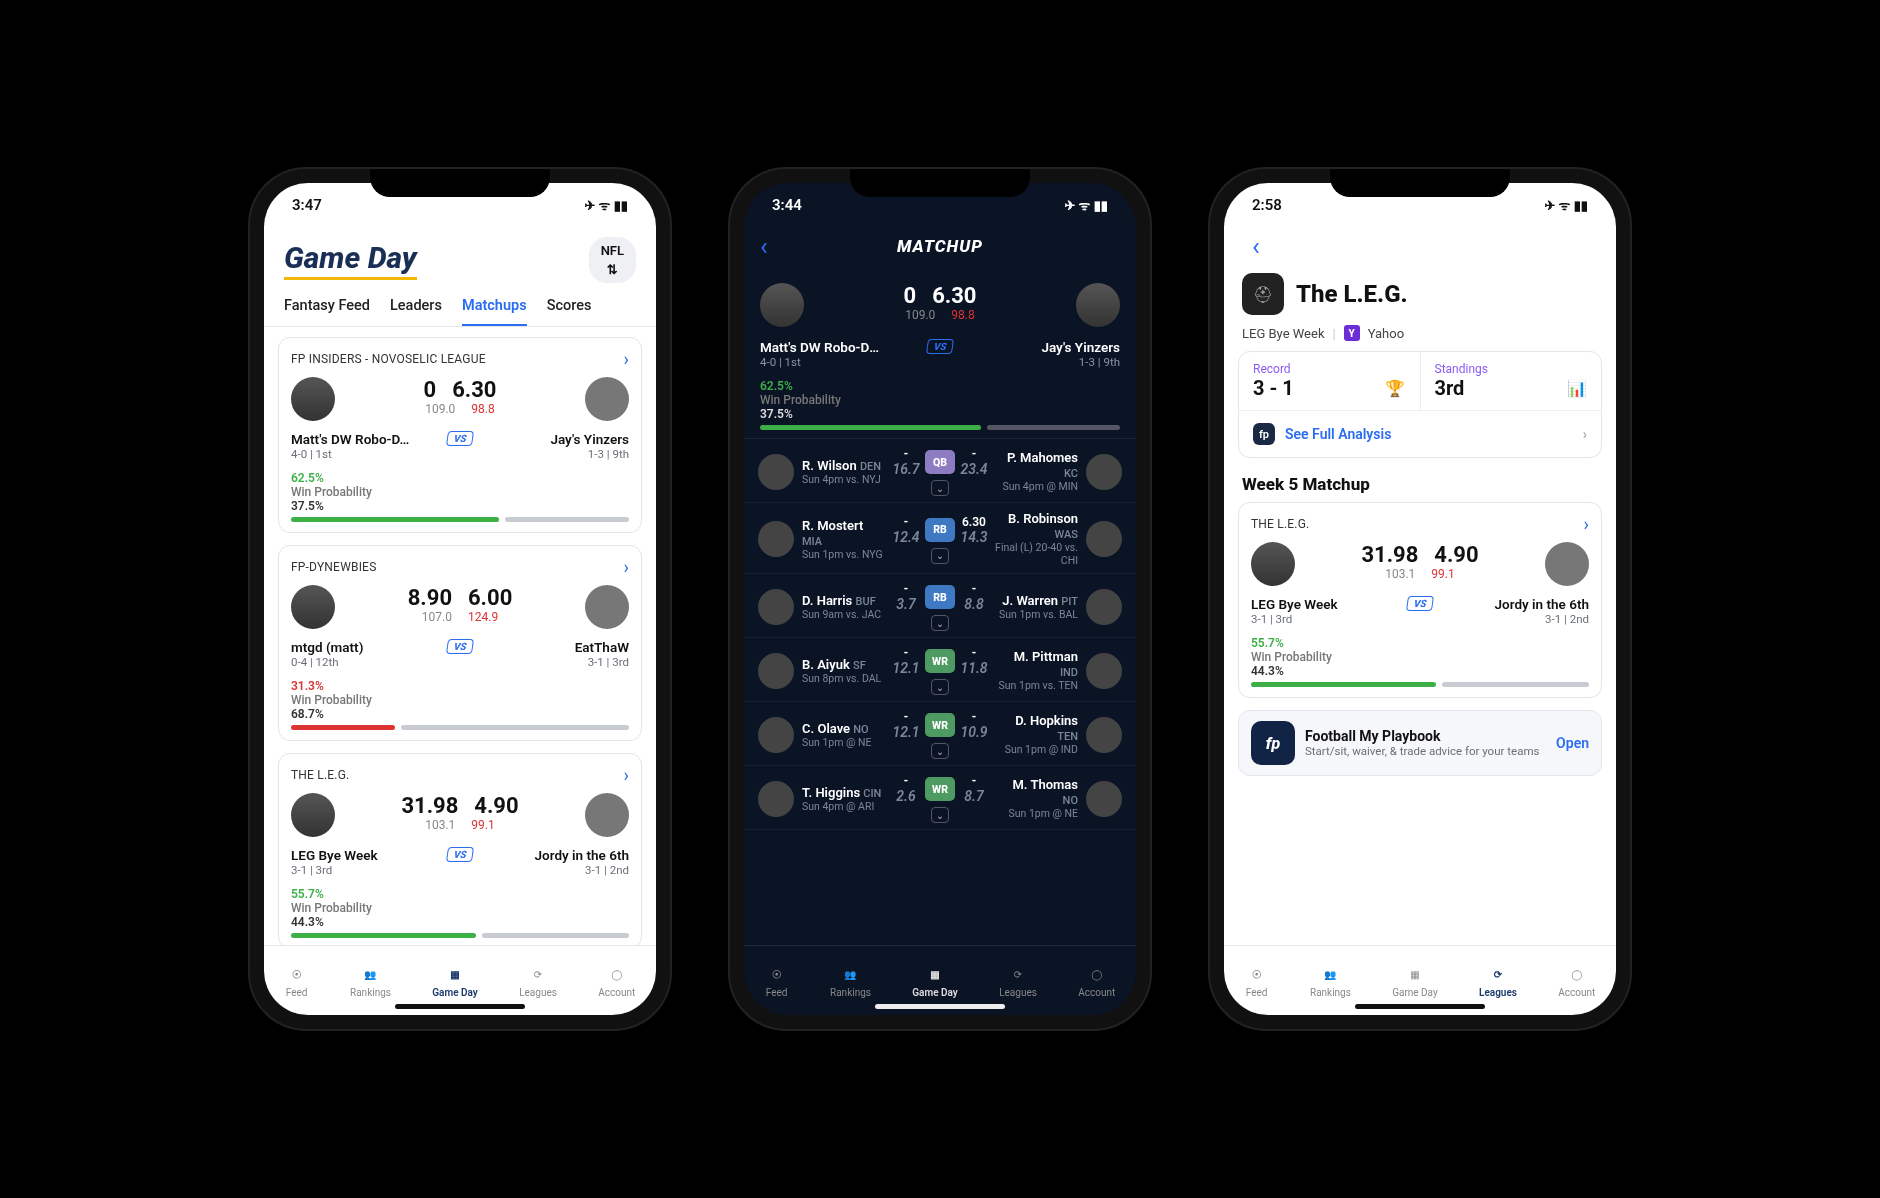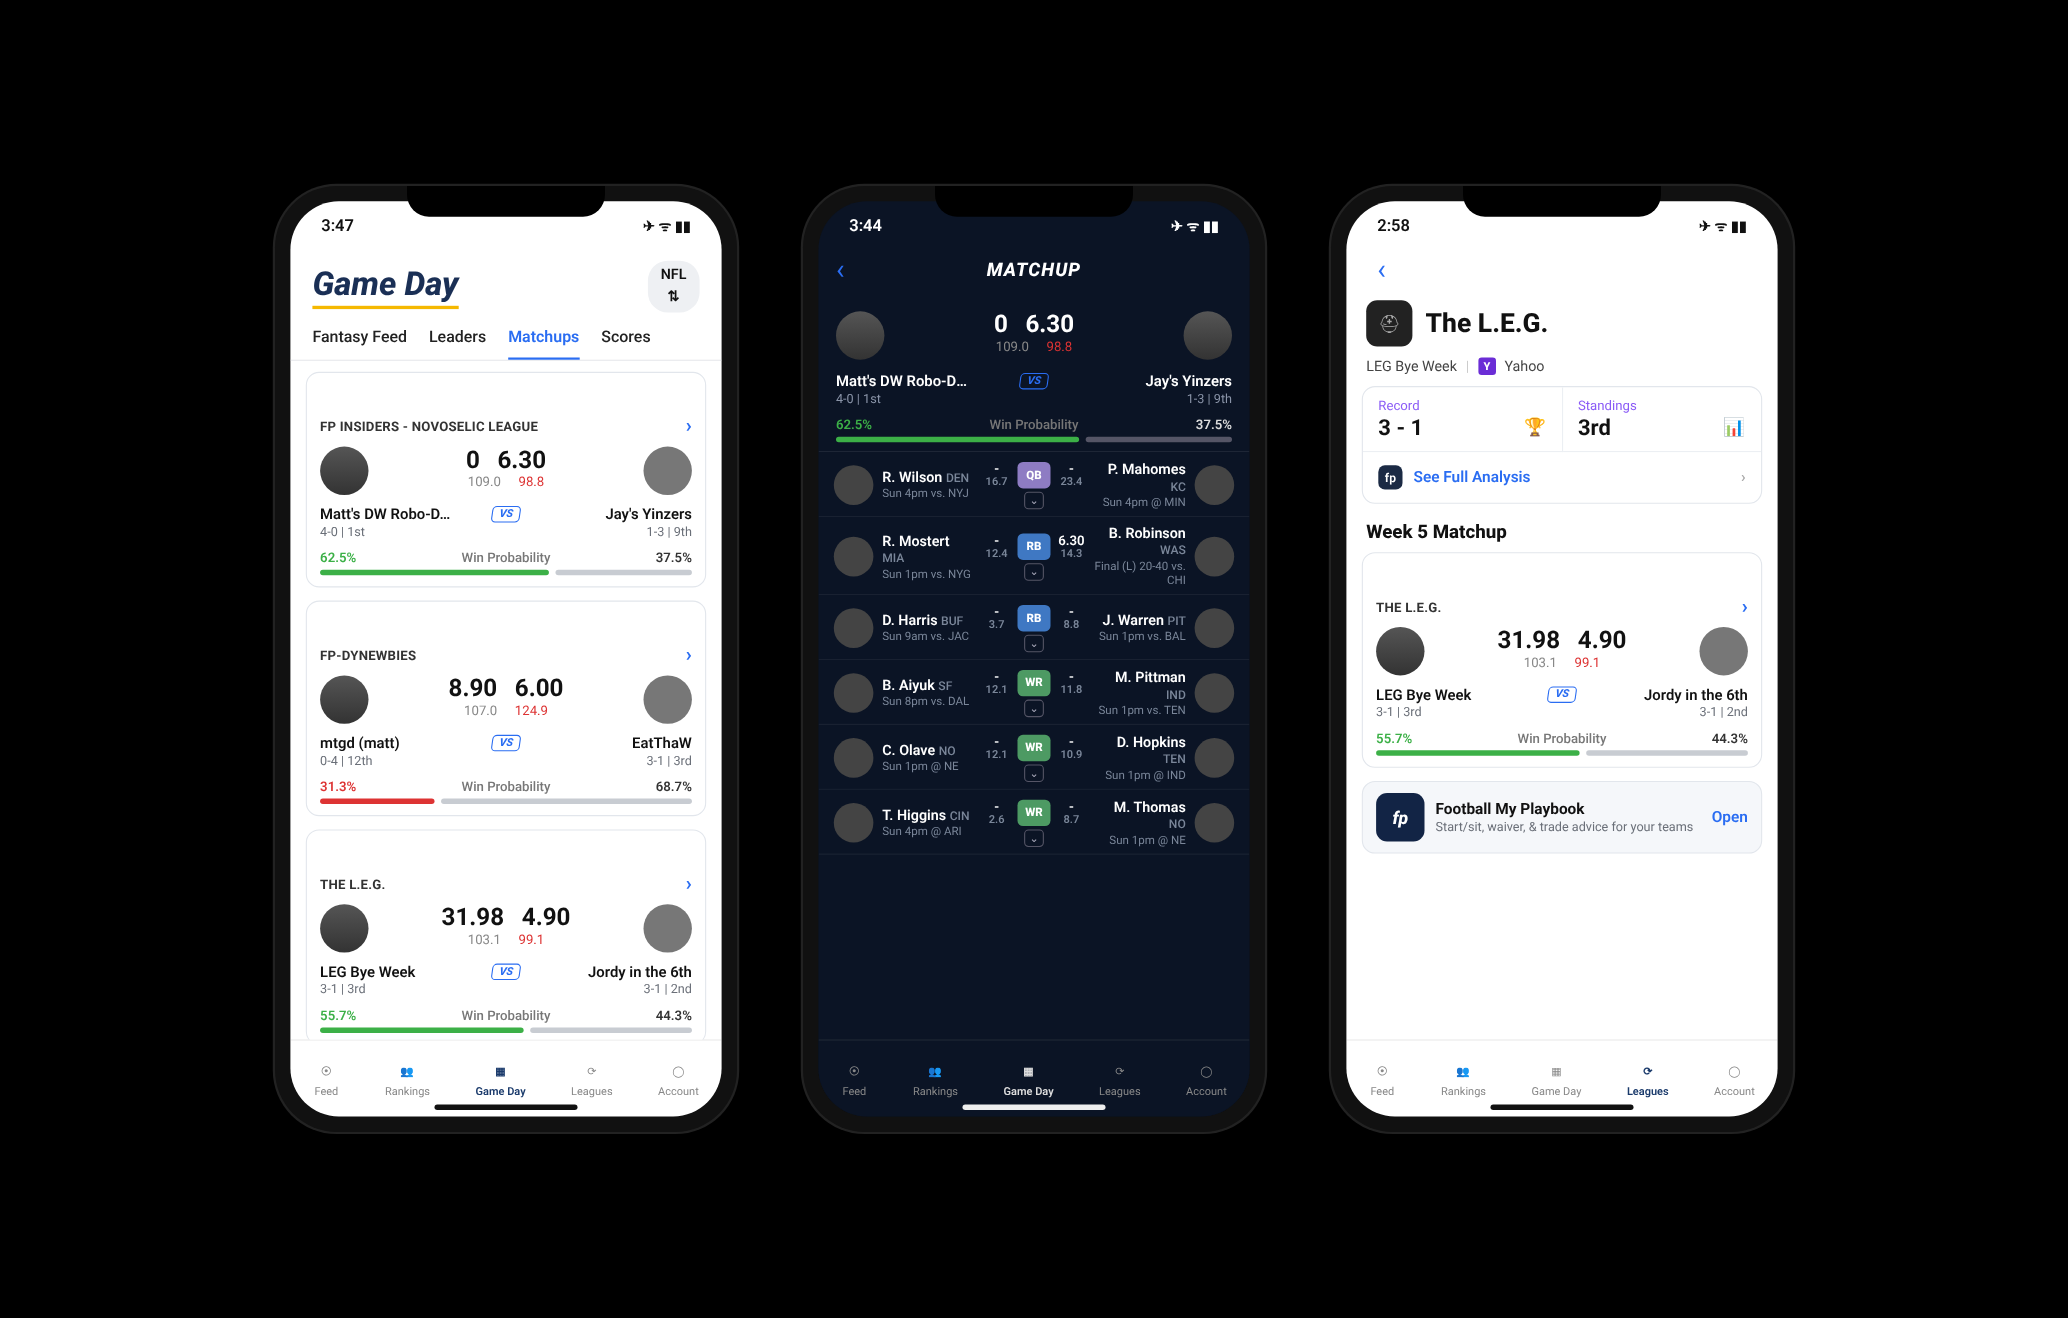--- a/index.html
+++ b/index.html
@@ -19,53 +19,53 @@
   .tabicon { width:24px; height:22px; display:flex; align-items:center; justify-content:center;}
   
   .hdr1 { display:flex; justify-content:space-between; align-items:center; padding:10px 20px 6px; }
   .hdr1 h1 { font-size:30px; font-style:italic; font-weight:800; color:#1a2f55; border-bottom:3px solid #f5b800; display:inline-block; padding-bottom:2px; }
   .pill { background:#eef0f3; border-radius:18px; padding:6px 12px; font-size:13px; font-weight:600; display:flex; align-items:center; gap:4px;flex-direction:column; }
   .toptabs { display:flex; gap:20px; padding:8px 20px 0; font-size:14.5px; font-weight:500; color:#222; border-bottom:1px solid #e6e8eb; }
   .toptabs span { padding-bottom:10px; }
   .toptabs span.active { color:#2a6df2; border-bottom:2.5px solid #2a6df2; font-weight:600;}
   .cardwrap { padding:10px 14px 0; display:flex; flex-direction:column; gap:12px; }
   .card { border:1.2px solid #e2e6ec; border-radius:12px; padding:10px 12px 10px; background:#fff; }
-  .card .chead { display:flex; justify-content:space-between; align-items:center; font-size:12px; font-weight:700; color:#333; letter-spacing:.2px;margin-top:28px; }
+  .card .chead { display:flex; justify-content:space-between; align-items:center; font-size:12px; font-weight:400; color:#333; letter-spacing:.2px; }
   .card .chead .arrow { color:#2a6df2; font-size:18px; }
   .mrow { display:flex; justify-content:space-between; align-items:flex-start; margin-top:8px; }
   .side { width:120px; }
   .side.right { text-align:right; }
   .ava { width:44px; height:44px; border-radius:50%; background:#777; display:inline-block; }
   .ava.helmet { background:linear-gradient(#555,#333); }
   .side .name { font-size:13.5px; font-weight:600; margin-top:4px; white-space:nowrap; overflow:hidden; text-overflow:ellipsis; }
   .side .sub { font-size:11.5px; color:#6a6f78; }
   .scores { text-align:center; }
   .scores .big { display:flex; gap:16px; font-size:22px; font-weight:700; justify-content:center; }
   .scores .sm { display:flex; gap:16px; font-size:12px; justify-content:center; }
   .scores .sm span:first-child{color:#888;} .scores .sm span:last-child{color:#d33;}
   .vsbadge { display:inline-block; border:1.5px solid #2a6df2; color:#2a6df2; border-radius:4px; font-size:10px; font-weight:800; font-style:italic; padding:1px 6px; margin-top:4px; transform:skewX(-8deg); }
-  .probrow { display:flex; justify-content:space-between; font-size:12px; font-weight:600; margin-top:10px; color:#333;}
+  .probrow { display:flex; justify-content:space-between; font-size:12px; font-weight:600; margin-top:10px; color:#333;flex-direction:column;}
   .probrow .ctr{ color:#777; font-weight:500;}
   .barpair { display:flex; gap:6px; margin-top:4px; }
   .barpair>div{ height:5px; border-radius:3px; }
   
   .back { color:#2a6df2; font-size:26px; padding:4px 16px; }
   .dkheader { display:flex; align-items:center; position:relative; }
   .dkheader h2 { flex:1; text-align:center; font-style:italic; font-weight:800; font-size:17px; letter-spacing:1px; }
   .matchtop { padding:10px 16px 8px; border-bottom:1px solid rgba(255,255,255,.08);}
   .posrow { display:flex; align-items:center; border-bottom:1px solid rgba(255,255,255,.06); padding:8px 14px 6px; font-size:12px;}
   .posrow .pl { flex:1; }
   .posrow .pl.right{ text-align:right;}
   .posrow .pl .pname { font-weight:600; font-size:13px; }
   .posrow .pl .pname .tm{color:#7a8699; font-weight:500; font-size:11px;}
   .posrow .pl .pinfo{ color:#7a8699; font-size:10.5px;}
   .posrow .mid { width:110px; display:flex; flex-direction:column; align-items:center; gap:3px; }
   .posrow .mid .vals { display:flex; align-items:center; gap:6px; font-size:11px; font-weight:600;}
   .posrow .mid .vals .score { display:flex; flex-direction:column; align-items:center; width:26px;}
-  .posrow .mid .vals .score .top{font-size:12px;} .posrow .mid .vals .score .bot{color:#7a8699; font-size:10px;}
+  .posrow .mid .vals .score .top{font-size:12px;} .posrow .mid .vals .score .bot{color:#7a8699; font-size:14px;font-style:italic;}
   .posrow .mid .pos { width:30px; height:24px; border-radius:5px; display:flex; align-items:center; justify-content:center; font-size:10.5px; font-weight:800; color:#fff;}
   .pava { width:36px; height:36px; border-radius:50%; background:#444; flex:none; }
   .posrow .lwrap{ display:flex; gap:8px; align-items:center;}
   .posrow .rwrap{ display:flex; gap:8px; align-items:center; justify-content:flex-end;}
   .chev{ width:18px;height:16px;border:1px solid #556; border-radius:4px; display:flex;align-items:center;justify-content:center; color:#aab; font-size:10px;}
   
   .s3head { padding:8px 18px; display:flex; align-items:center; gap:12px; }
   .s3head .logo{ width:42px;height:42px;border-radius:10px;background:#222;display:flex;align-items:center;justify-content:center;}
   .s3head h1{font-size:24px;font-weight:800;}
   .s3sub{ padding:2px 18px 10px; font-size:13px; color:#444; display:flex; align-items:center; gap:8px;}

